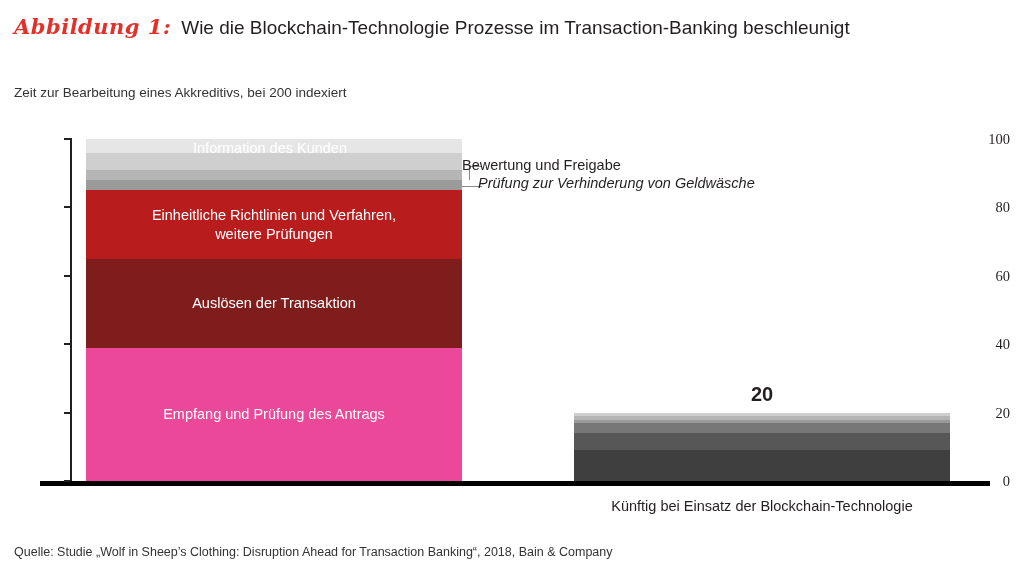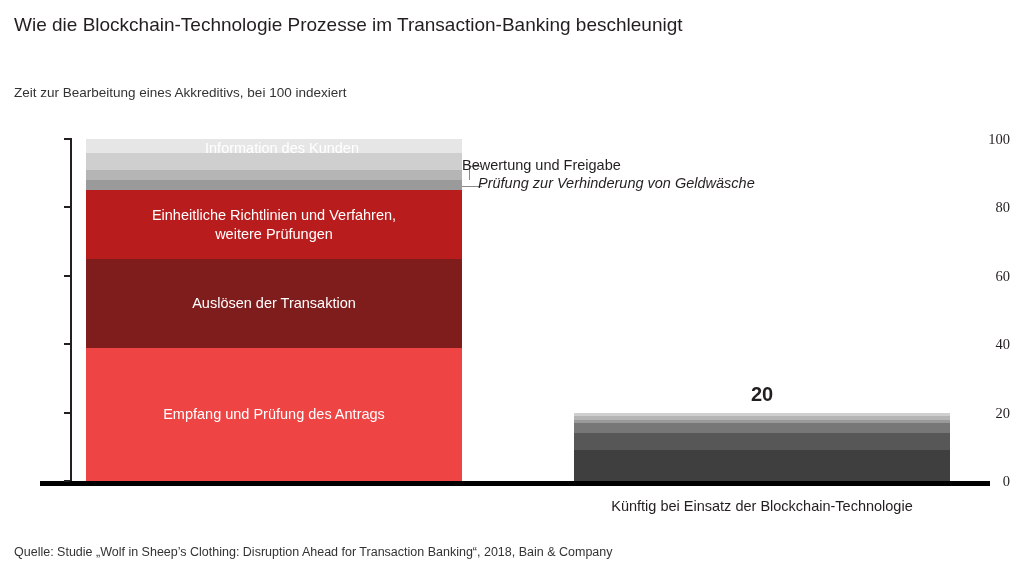--- a/index.html
+++ b/index.html
@@ -166,24 +166,25 @@
     left: 14px;
     top: 545px;
     font-size: 12.5px;
     color: #333;
   }
 </style>
 </head>
 <body>
 
 <div class="header">
+  <span class="fig-label">Abbildung 1:</span>
   <span class="title">Wie die Blockchain-Technologie Prozesse im Transaction-Banking beschleunigt</span>
 </div>
 
-<div class="subtitle">Zeit zur Bearbeitung eines Akkreditivs, bei 100 indexiert</div>
+<div class="subtitle">Zeit zur Bearbeitung eines Akkreditivs, bei 200 indexiert</div>
 
 <div class="plot">
 
   <div class="y-axis-line"></div>
   <div class="x-axis-line"></div>
 
   <div class="y-tick-label" style="top:9px;">100</div>
   <div class="y-tick-label" style="top:77px;">80</div>
   <div class="y-tick-label" style="top:146px;">60</div>
   <div class="y-tick-label" style="top:214px;">40</div>
@@ -192,21 +193,21 @@
 
   <div class="y-tick-mark" style="top:9px;"></div>
   <div class="y-tick-mark" style="top:77px;"></div>
   <div class="y-tick-mark" style="top:146px;"></div>
   <div class="y-tick-mark" style="top:214px;"></div>
   <div class="y-tick-mark" style="top:283px;"></div>
   <div class="y-tick-mark" style="top:351px;"></div>
 
   <div class="bar" style="left:72px; width:376px; height:342px;">
 
-    <div class="seg" style="bottom:0px; height:133.4px; background:#ef4444;">
+    <div class="seg" style="bottom:0px; height:133.4px; background:#ec4899;">
       <span class="seg-label">Empfang und Prüfung des Antrags</span>
     </div>
 
     <div class="seg" style="bottom:133.4px; height:88.9px; background:#7f1d1d;">
       <span class="seg-label">Auslösen der Transaktion</span>
     </div>
 
     <div class="seg" style="bottom:222.3px; height:68.4px; background:#b91c1c;">
       <span class="seg-label">Einheitliche Richtlinien und Verfahren,
 weitere Prüfungen</span>
@@ -214,21 +215,21 @@
 
     <div class="seg" style="bottom:290.7px; height:10.3px; background:#9a9a9a;"></div>
 
     <div class="seg" style="bottom:301.0px; height:10.3px; background:#b5b5b5;"></div>
 
     <div class="seg" style="bottom:311.3px; height:17.1px; background:#cfcfcf;"></div>
 
     <div class="seg" style="bottom:328.4px; height:13.6px; background:#e6e6e6;"></div>
   </div>
 
-  <div class="inbar-label" style="left:88px; width:360px; top:10px;  color:#ffffff;">Information des Kunden</div>
+  <div class="inbar-label" style="left:76px; width:360px; top:10px;  color:#ffffff;">Information des Kunden</div>
 
   <div class="callout-vline" style="left:455px; top:36px; height:14px;"></div>
   <div class="callout-line" style="left:455px; top:36px; width:12px;"></div>
   <div class="callout" style="left:448px; top:27px;">Bewertung und Freigabe</div>
 
   <div class="callout-line" style="left:448px; top:56px; width:20px;"></div>
   <div class="callout" style="left:464px; top:45px;font-style:italic;">Prüfung zur Verhinderung von Geldwäsche</div>
 
   <div class="bar" style="left:560px; width:376px; height:68.4px;">
     <div class="seg" style="bottom:0px; height:30.8px; background:#3f3f3f;"></div>

